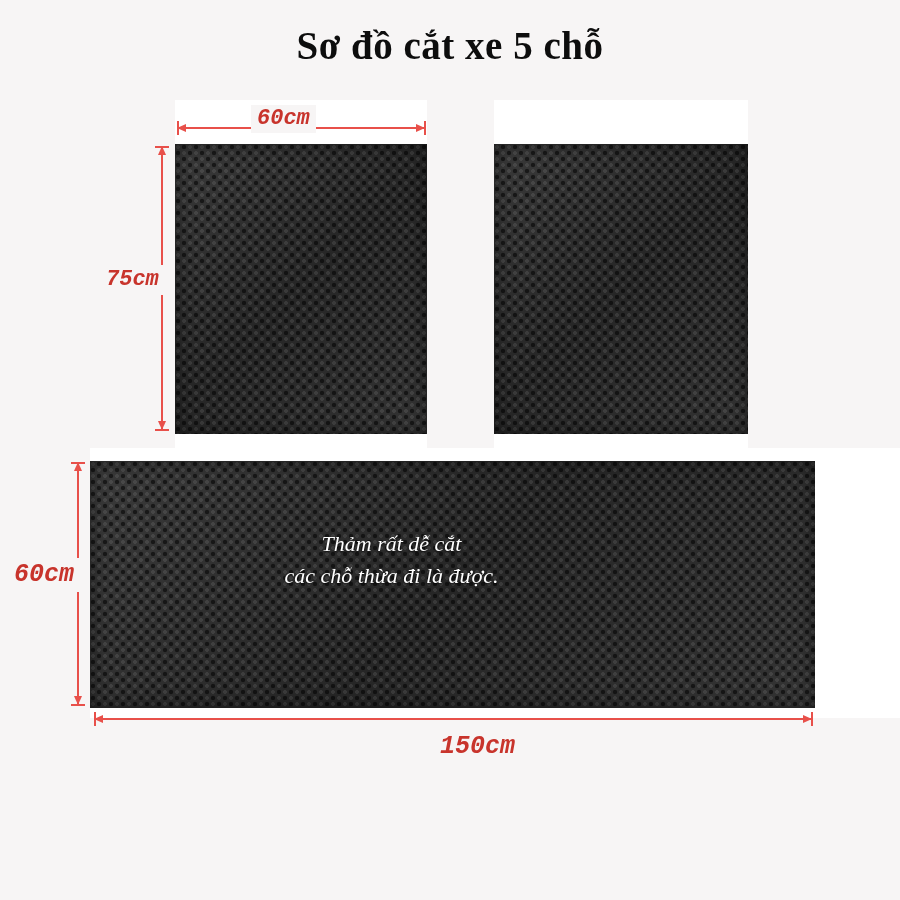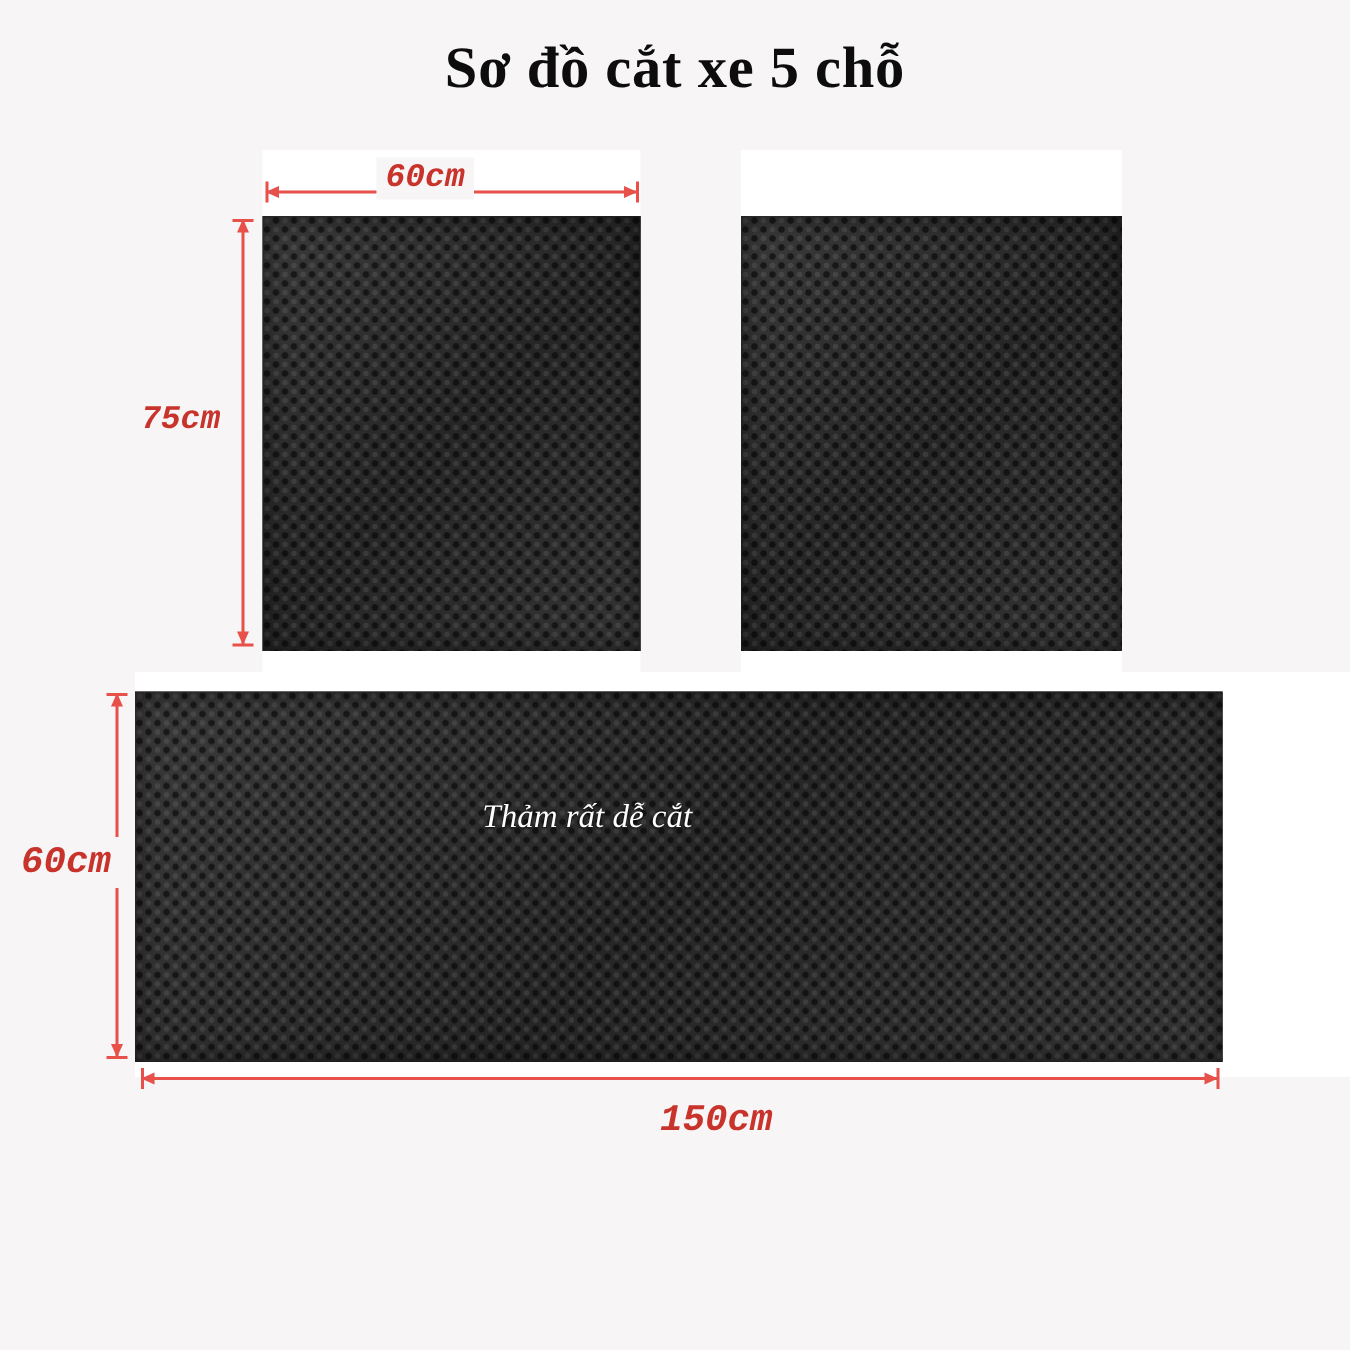--- a/index.html
+++ b/index.html
@@ -127,21 +127,21 @@
     color: #c8342c;
     background: #f7f5f5;
     white-space: nowrap;
   }
   #label-60-top {
     left: 251px; top: 105px;
     font-size: 22px; line-height: 26px;
     padding: 1px 6px;
   }
   #label-75-left {
-    left: 88px; top: 265px;
+    left: 100px; top: 265px;
     font-size: 22px; line-height: 26px;
     padding: 2px 6px;
   }
   #label-60-left {
     left: 8px; top: 558px;
     font-size: 25px; line-height: 30px;
     padding: 2px 6px;
   }
   #label-150-bottom {
     left: 404px; top: 730px;
@@ -161,20 +161,21 @@
 <div class="bg-panel" id="bg-bottom"></div>
 
 <div id="title">Sơ đồ cắt xe 5 chỗ</div>
 
 <div class="mat" id="mat-front-left"></div>
 <div class="mat" id="mat-front-right"></div>
 <div class="mat" id="mat-rear"></div>
 
 <div id="rear-caption">
   <div>Thảm rất dễ cắt</div>
+  <div>các chỗ thừa đi là được.</div>
 </div>
 
 <div class="dim-line-h" style="left:178px; top:127px; width:247px;"></div>
 <div class="arrow arrow-left" style="left:177px; top:123.5px;"></div>
 <div class="arrow arrow-right" style="left:416px; top:123.5px;"></div>
 <div class="tick-v" style="left:177px; top:121px;"></div>
 <div class="tick-v" style="left:424px; top:121px;"></div>
 <div class="dim-label" id="label-60-top">60cm</div>
 
 <div class="dim-line-v" style="left:161px; top:147px; height:283px;"></div>

